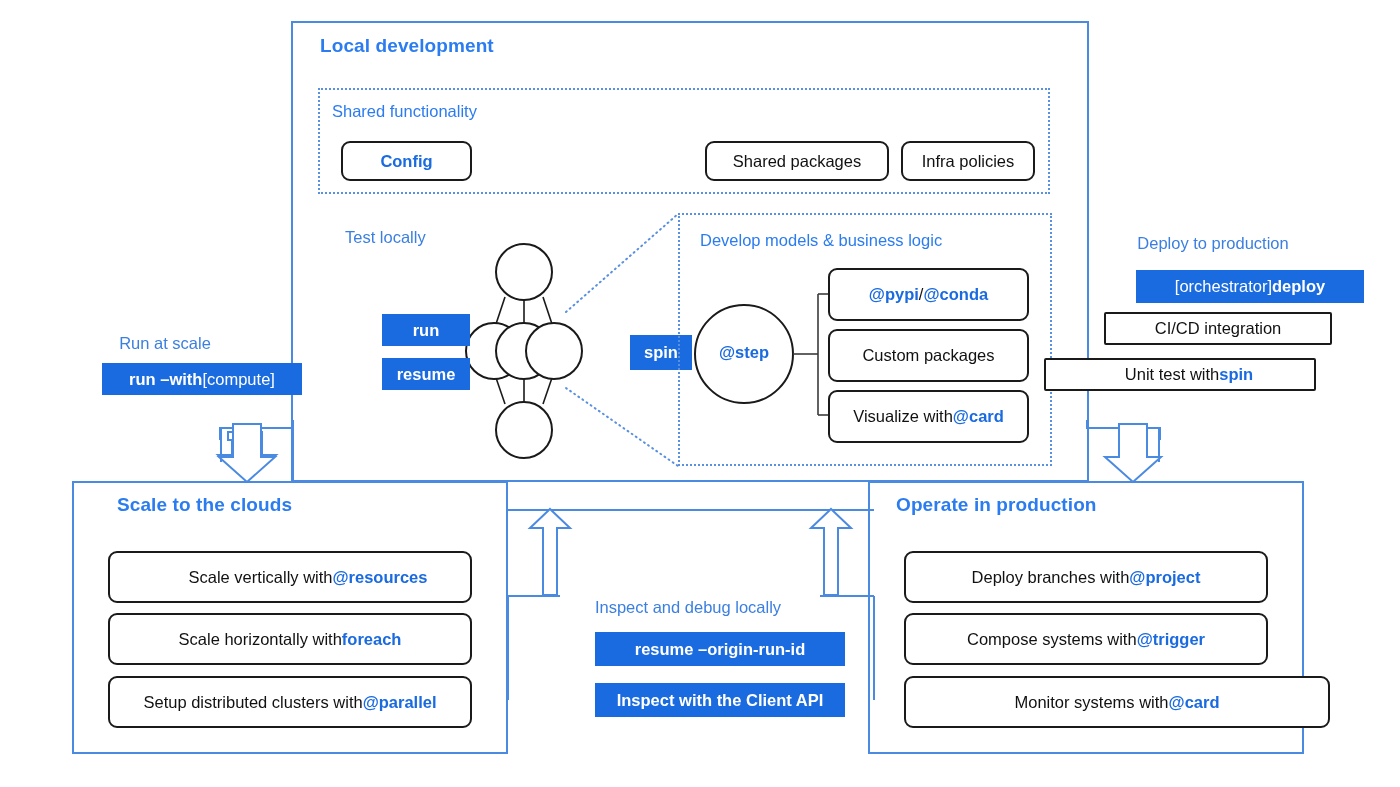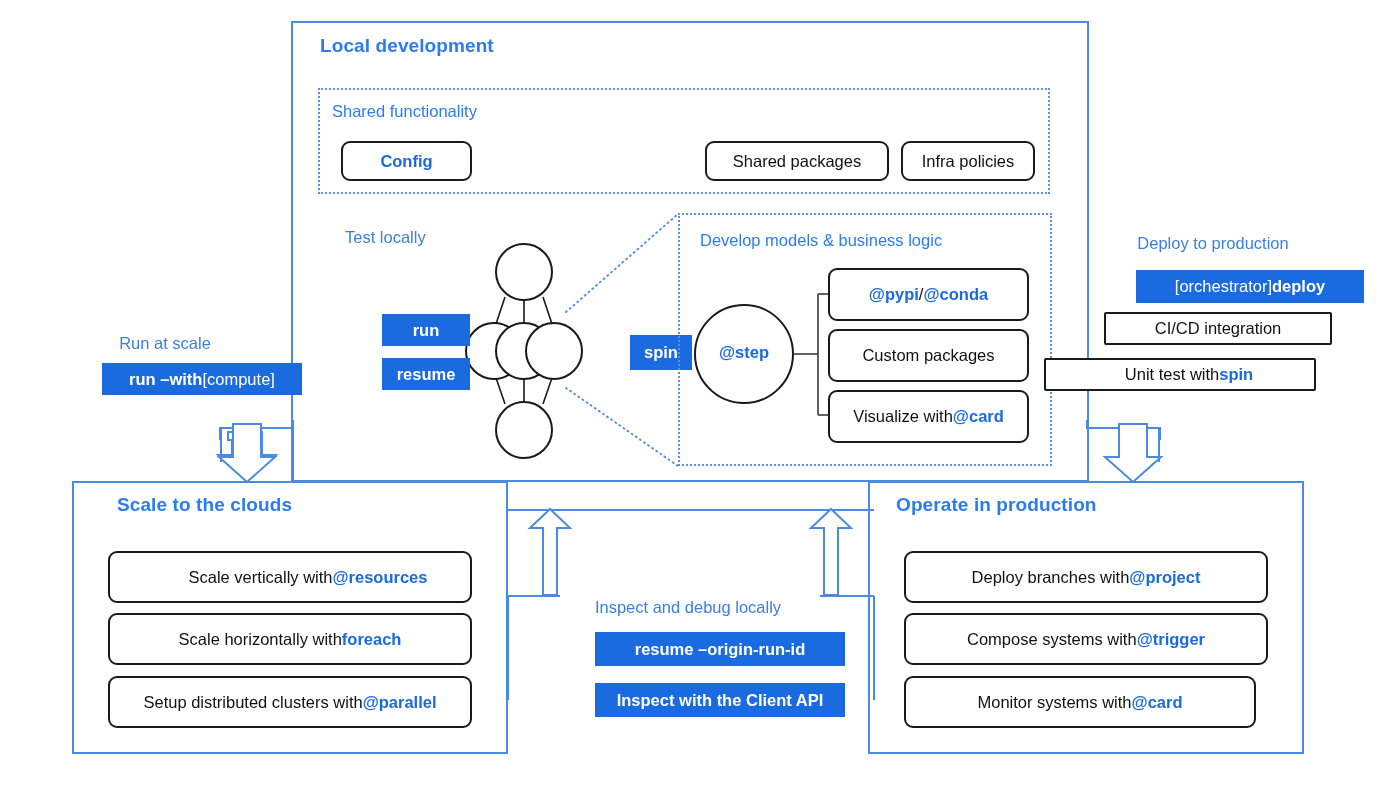--- a/index.html
+++ b/index.html
@@ -253,21 +253,21 @@
   <div class="pill" style="left:904px;top:551px;width:364px;height:52px;">
     <span>Deploy branches with </span>
     <span class="acc">@project</span>
   </div>
 
   <div class="pill" style="left:904px;top:613px;width:364px;height:52px;">
     <span>Compose systems with </span>
     <span class="acc">@trigger</span>
   </div>
 
-  <div class="pill" style="left:904px;top:676px;width:352px;height:52px;">
+  <div class="pill" style="left:904px;top:676px;width:426px;height:52px;">
     <span>Monitor systems with </span>
     <span class="acc">@card</span>
   </div>
 
   <div class="caption" style="left:563px;top:598px;width:250px;">Inspect and debug locally</div>
 
   <div class="chip" style="left:563px;top:632px;width:250px;height:34px;">
     <span>resume –origin-run-id</span>
   </div>
   <div class="chip" style="left:563px;top:683px;width:250px;height:34px;">

